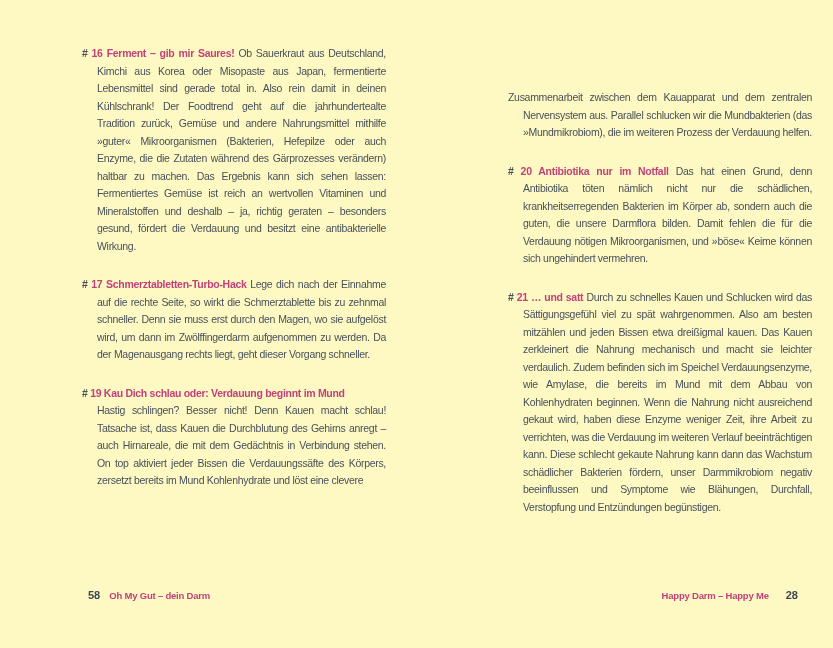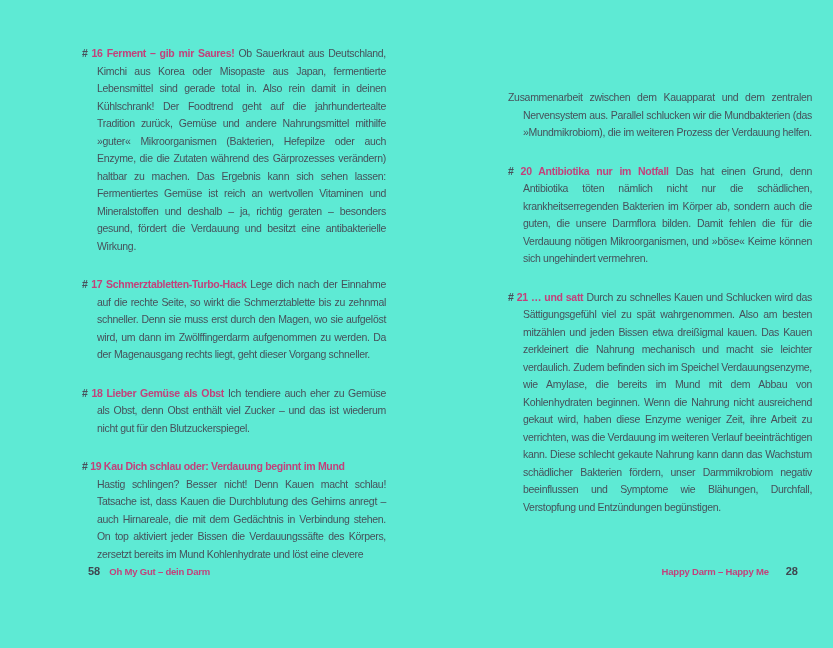--- a/index.html
+++ b/index.html
@@ -10,21 +10,21 @@
   body {
     width: 833px;
     height: 648px;
     position: relative;
     font-family: "Liberation Sans", sans-serif;
     overflow: hidden;
   }
   .spread {
     position: absolute;
     inset: 0;
-    background: #5eead4;
+    background: #fef9c3;
     padding-left: 17px;
   }
   .column {
     position: absolute;
     top: 45px;
     width: 304px;
     text-align: justify;
     hyphens: auto;
     -webkit-hyphens: auto;
     color: #47505a;
@@ -43,21 +43,21 @@
     font-weight: bold;
     color: #47505a;
   }
   .para .tip-title {
     font-weight: bold;
     color: #c2417b;
   }
   .para .tip-body { color: #47505a; }
   .footer {
     position: absolute;
-    top: 564px;
+    top: 588px;
     font-size: 10px;
     line-height: 14px;
     white-space: nowrap;
   }
   .footer-left  { left: 88px; }
   .footer-right { right: 35px; text-align: right; }
   .pagenum {
     font-weight: bold;
     color: #3f4750;
     font-size: 11px;
@@ -72,21 +72,20 @@
   .footer-right .runtitle { margin-right: 17px; }
 </style>
 </head>
 <body>
 
 <div class="spread">
 
   <div class="column left" id="col-left">
       <p class="para"><span class="hash"># </span><span class="tip-title">16 Ferment – gib mir Saures!</span> <span class="tip-body">Ob Sauerkraut aus Deutschland, Kimchi aus Korea oder Misopaste aus Japan, fermentierte Lebensmittel sind gerade total in. Also rein damit in deinen Kühlschrank! Der Foodtrend geht auf die jahrhundertealte Tradition zurück, Gemüse und andere Nahrungsmittel mithilfe »guter« Mikroorganismen (Bakterien, Hefepilze oder auch Enzyme, die die Zutaten während des Gärprozesses verändern) haltbar zu machen. Das Ergebnis kann sich sehen lassen: Fermentiertes Gemüse ist reich an wertvollen Vitaminen und Mineralstoffen und deshalb – ja, richtig geraten – besonders gesund, fördert die Verdauung und besitzt eine antibakterielle Wirkung.</span></p>
       <p class="para"><span class="hash"># </span><span class="tip-title">17 Schmerztabletten-Turbo-Hack</span> <span class="tip-body">Lege dich nach der Einnahme auf die rechte Seite, so wirkt die Schmerztablette bis zu zehnmal schneller. Denn sie muss erst durch den Magen, wo sie aufgelöst wird, um dann im Zwölffingerdarm aufgenommen zu werden. Da der Magenausgang rechts liegt, geht dieser Vorgang schneller.</span></p>
-      <p class="para"><span class="hash"># </span><span class="tip-title">18 Lieber Gemüse als Obst</span> <span class="tip-body">Ich tendiere auch eher zu Gemüse als Obst, denn Obst enthält viel Zucker – und das ist wiederum nicht gut für den Blutzuckerspiegel.</span></p>
       <p class="para"><span class="hash"># </span><span class="tip-title">19 Kau Dich schlau oder: Verdauung beginnt im Mund</span><br><span class="tip-body">Hastig schlingen? Besser nicht! Denn Kauen macht schlau! Tatsache ist, dass Kauen die Durchblutung des Gehirns anregt – auch Hirnareale, die mit dem Gedächtnis in Verbindung stehen. On top aktiviert jeder Bissen die Verdauungssäfte des Körpers, zersetzt bereits im Mund Kohlenhydrate und löst eine clevere</span></p>
     </div>
 
   <div class="column right" id="col-right">
       <p class="para"><span class="tip-body">Zusammenarbeit zwischen dem Kauapparat und dem zentralen Nervensystem aus. Parallel schlucken wir die Mundbakterien (das »Mundmikrobiom), die im weiteren Prozess der Verdauung helfen.</span></p>
       <p class="para"><span class="hash"># </span><span class="tip-title">20 Antibiotika nur im Notfall</span> <span class="tip-body">Das hat einen Grund, denn Antibiotika töten nämlich nicht nur die schädlichen, krankheitserregenden Bakterien im Körper ab, sondern auch die guten, die unsere Darmflora bilden. Damit fehlen die für die Verdauung nötigen Mikroorganismen, und »böse« Keime können sich ungehindert vermehren.</span></p>
       <p class="para"><span class="hash"># </span><span class="tip-title">21 … und satt</span> <span class="tip-body">Durch zu schnelles Kauen und Schlucken wird das Sättigungsgefühl viel zu spät wahrgenommen. Also am besten mitzählen und jeden Bissen etwa dreißigmal kauen. Das Kauen zerkleinert die Nahrung mechanisch und macht sie leichter verdaulich. Zudem befinden sich im Speichel Verdauungsenzyme, wie Amylase, die bereits im Mund mit dem Abbau von Kohlenhydraten beginnen. Wenn die Nahrung nicht ausreichend gekaut wird, haben diese Enzyme weniger Zeit, ihre Arbeit zu verrichten, was die Verdauung im weiteren Verlauf beeinträchtigen kann. Diese schlecht gekaute Nahrung kann dann das Wachstum schädlicher Bakterien fördern, unser Darmmikrobiom negativ beeinflussen und Symptome wie Blähungen, Durchfall, Verstopfung und Entzündungen begünstigen.</span></p>
     </div>
 
   <div class="footer footer-left">

